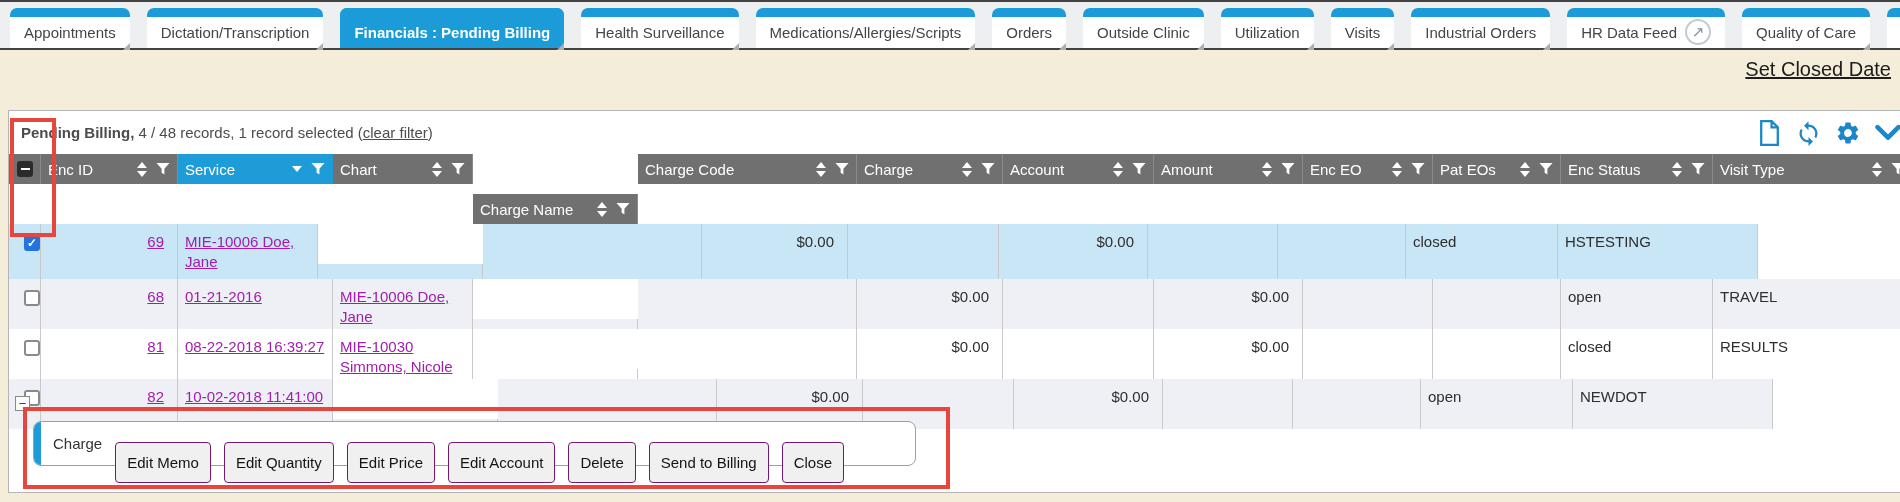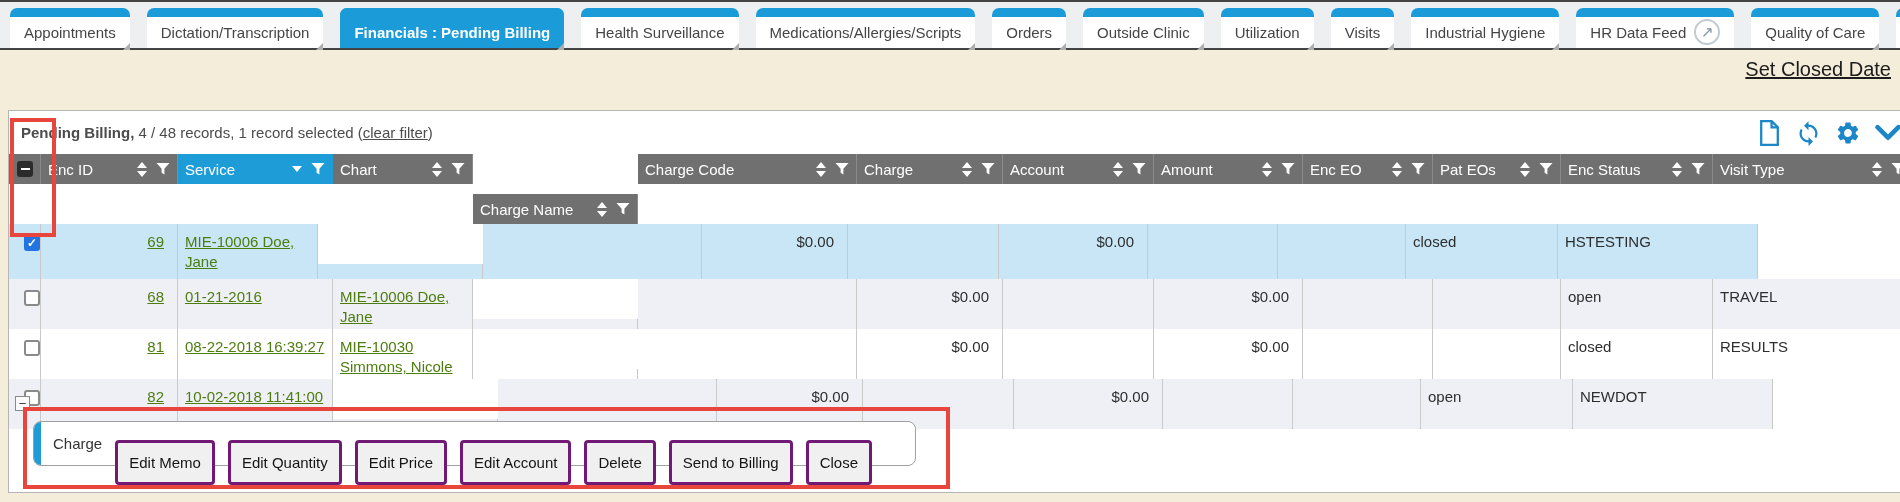--- a/index.html
+++ b/index.html
@@ -56,42 +56,42 @@
   .c8{width:149px;} .c9{width:130px;} .c10{width:128px;} .c11{width:152px;} .c12{width:200px;}
 
   .tcell { font-size:15px; color:#2e2e2e; padding:8px 7px 0 7px; line-height:20px;
            border-right:1px solid #c9c9c9; overflow:hidden; }
   .r-sel  .tcell { background:#c8e6f5; }
   .r-even .tcell { background:#eef0f6; }
   .r-odd  .tcell { background:#ffffff; }
   .trow.body { height:50px; }
   .trow.r-sel { height:55px; }
   .num { text-align:right; padding-right:13px; }
-  a.lnk { color:#4d7c0f; text-decoration:underline; cursor:pointer; }
+  a.lnk { color:#a21caf; text-decoration:underline; cursor:pointer; }
 
   .cb { width:16px; height:16px; border:2px solid #8a8a8a; border-radius:3px;
         background:#fff; display:flex; align-items:center; justify-content:center;
         margin:3px 0 0 8px; cursor:pointer; font-size:12px; }
   .cb.checked { background:#2373e0; border-color:#2373e0; color:#fff; font-weight:bold; }
   .selall { width:16px; height:16px; background:#2b2b2b; border-radius:3px;
             display:flex; align-items:center; justify-content:center; margin-left:1px;
             cursor:pointer; }
   .selall .bar { width:9px; height:2px; background:#fff; }
 
   
   .expander { position:absolute; left:6px; top:285px; width:15px; height:15px;
               background:#fbfbfb; border:1px solid #8a8a8a; display:flex; align-items:center;
               justify-content:center; font-size:13px; color:#333; line-height:1; cursor:pointer; }
   .chargebar { position:absolute; left:24px; top:310px; width:883px; height:45px;
                background:#fff; border:1px solid #a0a0a0; border-radius:8px;
                display:flex; align-items:center; gap:13px; padding-left:19px; }
   .chargebar::before { content:""; position:absolute; left:0; top:0; bottom:0; width:7px;
                        background:#1e9cd7; border-radius:8px 0 0 8px; }
   .grouplabel { font-size:15px; color:#333; }
-  .abtn { font-size:15px; color:#141414; background:#f0f0f0; border:3px solid #701a75;
+  .abtn { font-size:15px; color:#141414; background:#f0f0f0; border:1px solid #701a75;
           border-radius:4px; padding:11px 11px; cursor:pointer; font-family:"Liberation Sans",sans-serif;margin-top:38px; }
 
   
   .anno { position:absolute; border:4px solid #e8453c; pointer-events:none; z-index:50; }
   .anno1 { left:10px; top:118px; width:46px; height:119px; }
   .anno2 { left:23px; top:407px; width:927px; height:82px; }
 </style>
 </head>
 <body>
 
@@ -126,21 +126,21 @@
     </div>
   <div class="tab">
       <span>Utilization</span>
       <span class="fold"></span>
     </div>
   <div class="tab">
       <span>Visits</span>
       <span class="fold"></span>
     </div>
   <div class="tab">
-      <span>Industrial Hygiene</span>
+      <span>Industrial Orders</span>
       <span class="fold"></span>
     </div>
   <div class="tab">
       <span>HR Data Feed</span>
       <span class="extlink">↗</span>
     </div>
   <div class="tab">
       <span>Quality of Care</span>
       <span class="fold"></span>
     </div>

